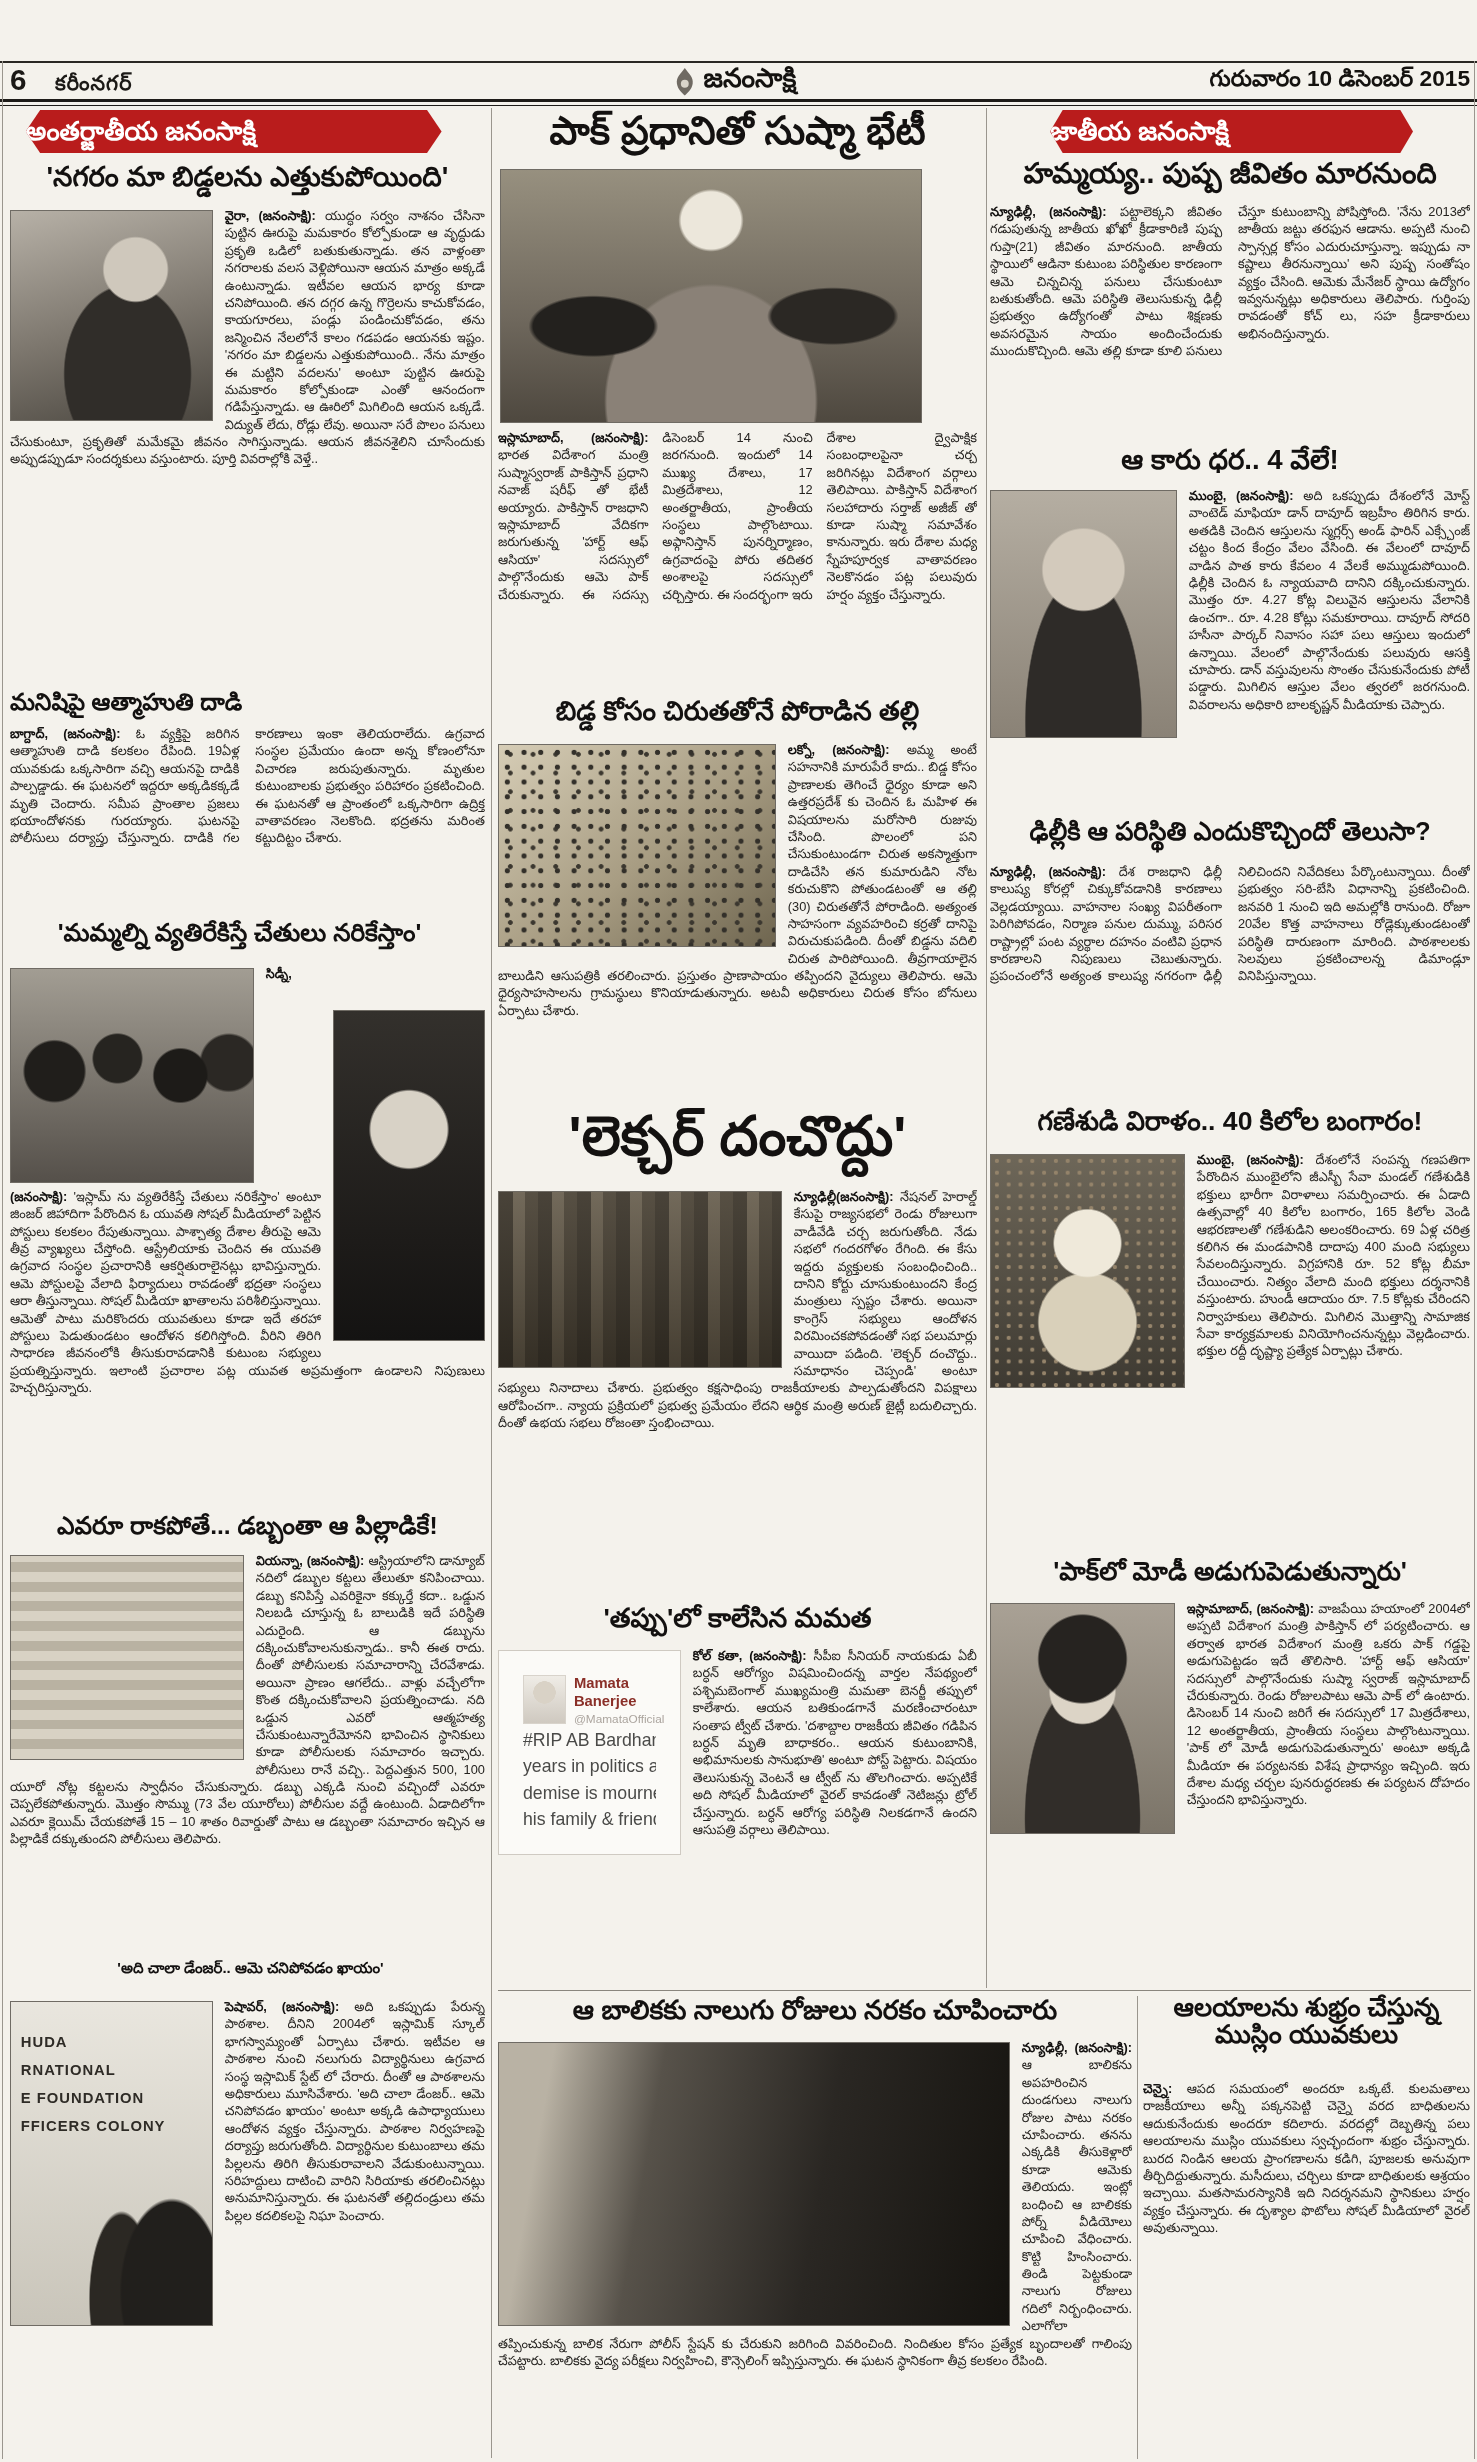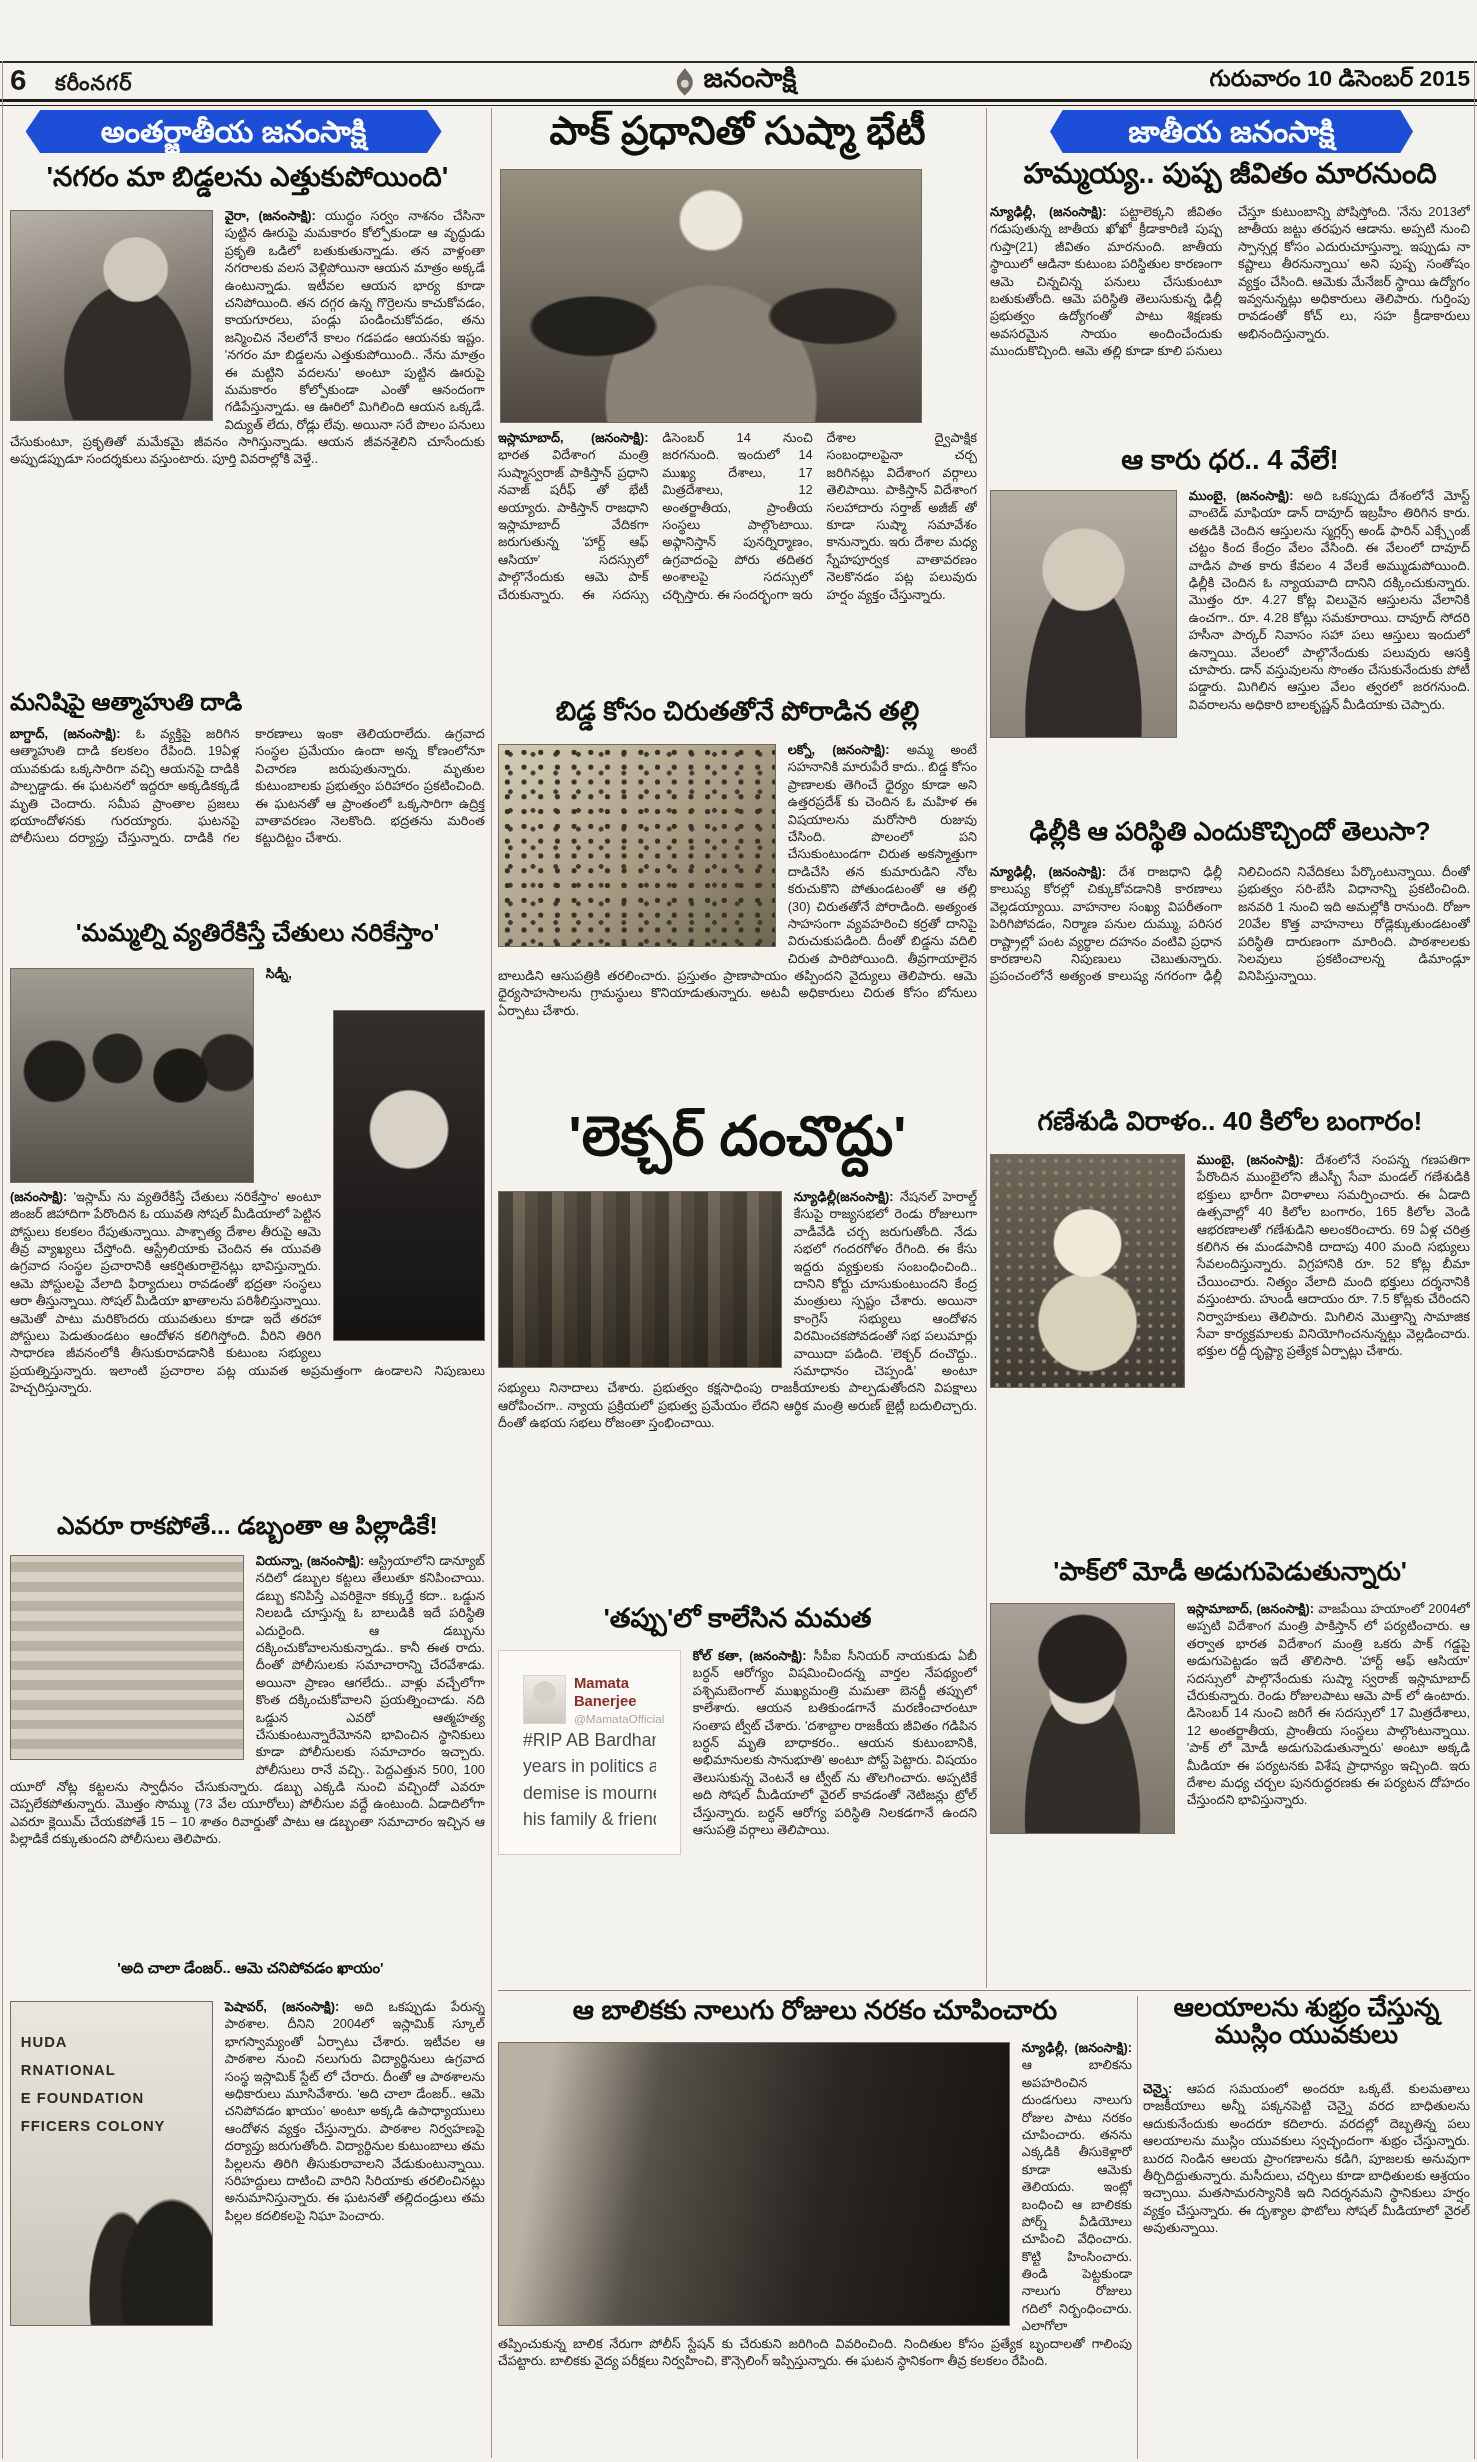--- a/index.html
+++ b/index.html
@@ -6,21 +6,21 @@
   .page{position:relative;width:1478px;height:2463px;background:#f4f2ec;overflow:hidden;
         font-family:"Liberation Sans","DejaVu Sans",sans-serif;color:#22201d;}
   .abs{position:absolute;}
   .rule-h{background:#2a2824;}
   .rule-v{background:#9a968e;}
   .dbl{border-top:3px solid #1e1c19;border-bottom:1px solid #1e1c19;height:3px;background:transparent;}
   .pagenum{font-size:29.6px;font-weight:bold;color:#1b1916;}
   .edition{font-size:20.7px;font-weight:bold;color:#1b1916;letter-spacing:1px;}
   .masthead{font-size:26.6px;font-weight:bold;color:#14120f;display:flex;align-items:center;gap:5.9px;}
   .dateline{font-size:22.7px;font-weight:bold;color:#14120f;text-align:right;}
-  .banner{background:#1d4ed8;color:#ffffff;font-weight:bold;font-size:30px;text-align:center;
+  .banner{background:#b91c1c;color:#ffffff;font-weight:bold;font-size:26px;
           line-height:43px;clip-path:polygon(0 50%,3.5% 0,96.5% 0,100% 50%,96.5% 100%,3.5% 100%);}
   .h{font-weight:bold;color:#131110;text-align:center;line-height:1.06;overflow:hidden;}
   .h-left{text-align:left;}
   .body{font-size:12.8px;line-height:1.36;text-align:justify;color:#24221f;overflow:hidden;}
   .byline{font-weight:bold;color:#131110;}
   .cols2{column-count:2;column-gap:15.8px;}
   .cols3{column-count:3;column-gap:13.8px;}
   .photo{border:1px solid #6f6b64;box-sizing:border-box;}
   .ph-l{float:left;margin:3px 11.8px 4.9px 0;}
   .ph-r{float:right;margin:3px 0 4.9px 11.8px;}
@@ -122,21 +122,21 @@
     <span class="byline">వైరా, (జనంసాక్షి):</span>
     <span>యుద్ధం సర్వం నాశనం చేసినా పుట్టిన ఊరుపై మమకారం కోల్పోకుండా ఆ వృద్ధుడు ప్రకృతి ఒడిలో బతుకుతున్నాడు. తన వాళ్లంతా నగరాలకు వలస వెళ్లిపోయినా ఆయన మాత్రం అక్కడే ఉంటున్నాడు. ఇటీవల ఆయన భార్య కూడా చనిపోయింది. తన దగ్గర ఉన్న గొర్రెలను కాచుకోవడం, కాయగూరలు, పండ్లు పండించుకోవడం, తను జన్మించిన నేలలోనే కాలం గడపడం ఆయనకు ఇష్టం. 'నగరం మా బిడ్డలను ఎత్తుకుపోయింది.. నేను మాత్రం ఈ మట్టిని వదలను' అంటూ పుట్టిన ఊరుపై మమకారం కోల్పోకుండా ఎంతో ఆనందంగా గడిపేస్తున్నాడు. ఆ ఊరిలో మిగిలింది ఆయన ఒక్కడే. విద్యుత్ లేదు, రోడ్లు లేవు. అయినా సరే పొలం పనులు చేసుకుంటూ, ప్రకృతితో మమేకమై జీవనం సాగిస్తున్నాడు. ఆయన జీవనశైలిని చూసేందుకు అప్పుడప్పుడూ సందర్శకులు వస్తుంటారు. పూర్తి వివరాల్లోకి వెళ్తే..</span>
   </div>
 
   <div class="abs h h-left" style="left:9.9px;top:690px;width:475px;height:33px;font-size:23.6px;">మనిషిపై ఆత్మాహుతి దాడి</div>
   <div class="abs body cols2" style="left:9.9px;top:725px;width:475px;height:193px;">
     <span class="byline">బాగ్దాద్, (జనంసాక్షి):</span>
     <span>ఓ వ్యక్తిపై జరిగిన ఆత్మాహుతి దాడి కలకలం రేపింది. 19ఏళ్ల యువకుడు ఒక్కసారిగా వచ్చి ఆయనపై దాడికి పాల్పడ్డాడు. ఈ ఘటనలో ఇద్దరూ అక్కడికక్కడే మృతి చెందారు. సమీప ప్రాంతాల ప్రజలు భయాందోళనకు గురయ్యారు. ఘటనపై పోలీసులు దర్యాప్తు చేస్తున్నారు. దాడికి గల కారణాలు ఇంకా తెలియరాలేదు. ఉగ్రవాద సంస్థల ప్రమేయం ఉందా అన్న కోణంలోనూ విచారణ జరుపుతున్నారు. మృతుల కుటుంబాలకు ప్రభుత్వం పరిహారం ప్రకటించింది. ఈ ఘటనతో ఆ ప్రాంతంలో ఒక్కసారిగా ఉద్రిక్త వాతావరణం నెలకొంది. భద్రతను మరింత కట్టుదిట్టం చేశారు.</span>
   </div>
 
-  <div class="abs h" style="left:20px;top:920px;width:475px;height:41px;font-size:24.6px;">'మమ్మల్ని వ్యతిరేకిస్తే చేతులు నరికేస్తాం'</div>
+  <div class="abs h" style="left:2px;top:920px;width:475px;height:41px;font-size:24.6px;">'మమ్మల్ని వ్యతిరేకిస్తే చేతులు నరికేస్తాం'</div>
   <div class="abs body" style="left:9.9px;top:965px;width:475px;height:544px;">
     <div class="photo ph-l ph-militants" style="width:244px;height:215px;"></div>
     <div class="photo ph-r ph-hijab" style="width:152px;height:331px;margin-top:45px;"></div>
     <span class="byline">సిడ్నీ, (జనంసాక్షి):</span>
     <span>'ఇస్లామ్ ను వ్యతిరేకిస్తే చేతులు నరికేస్తాం' అంటూ జింజర్ జిహాదిగా పేరొందిన ఓ యువతి సోషల్ మీడియాలో పెట్టిన పోస్టులు కలకలం రేపుతున్నాయి. పాశ్చాత్య దేశాల తీరుపై ఆమె తీవ్ర వ్యాఖ్యలు చేస్తోంది. ఆస్ట్రేలియాకు చెందిన ఈ యువతి ఉగ్రవాద సంస్థల ప్రచారానికి ఆకర్షితురాలైనట్లు భావిస్తున్నారు. ఆమె పోస్టులపై వేలాది ఫిర్యాదులు రావడంతో భద్రతా సంస్థలు ఆరా తీస్తున్నాయి. సోషల్ మీడియా ఖాతాలను పరిశీలిస్తున్నాయి. ఆమెతో పాటు మరికొందరు యువతులు కూడా ఇదే తరహా పోస్టులు పెడుతుండటం ఆందోళన కలిగిస్తోంది. వీరిని తిరిగి సాధారణ జీవనంలోకి తీసుకురావడానికి కుటుంబ సభ్యులు ప్రయత్నిస్తున్నారు. ఇలాంటి ప్రచారాల పట్ల యువత అప్రమత్తంగా ఉండాలని నిపుణులు హెచ్చరిస్తున్నారు.</span>
   </div>
 
   <div class="abs h" style="left:9.9px;top:1513px;width:475px;height:37px;font-size:24.6px;">ఎవరూ రాకపోతే... డబ్బంతా ఆ పిల్లాడికే!</div>
   <div class="abs body" style="left:9.9px;top:1552px;width:475px;height:406px;">
     <div class="photo ph-l ph-money" style="width:234px;height:205px;"></div>

